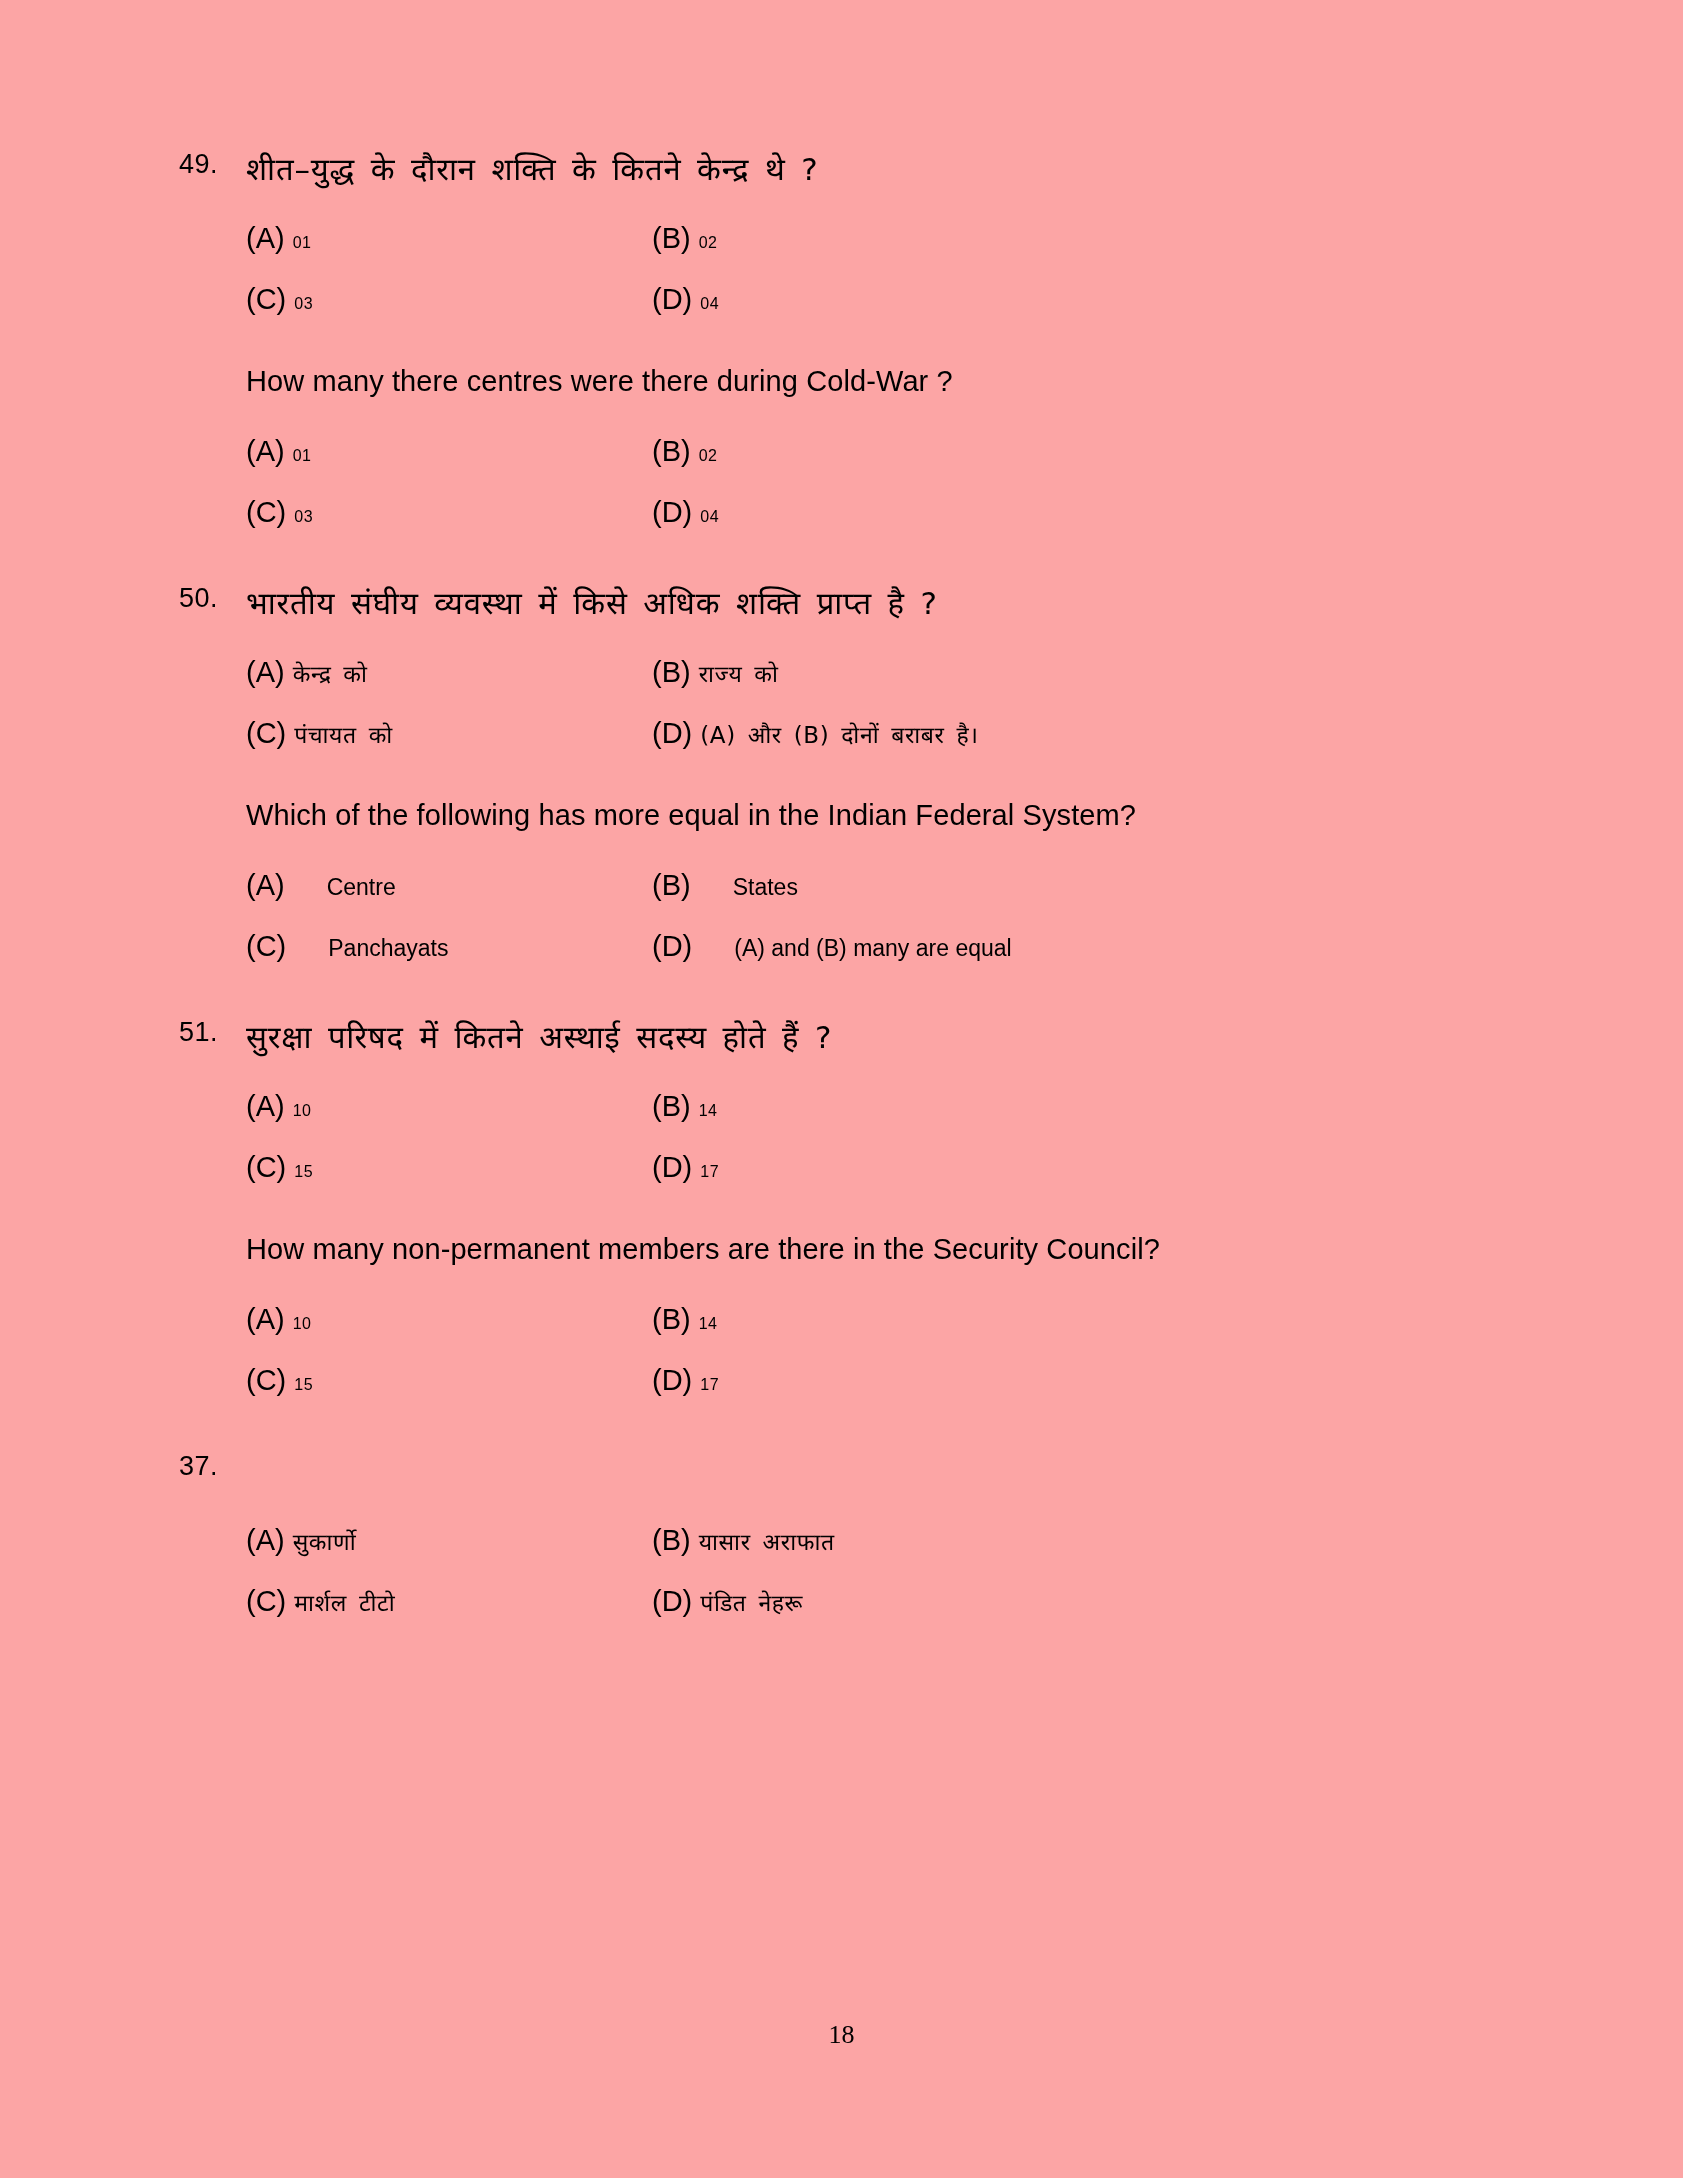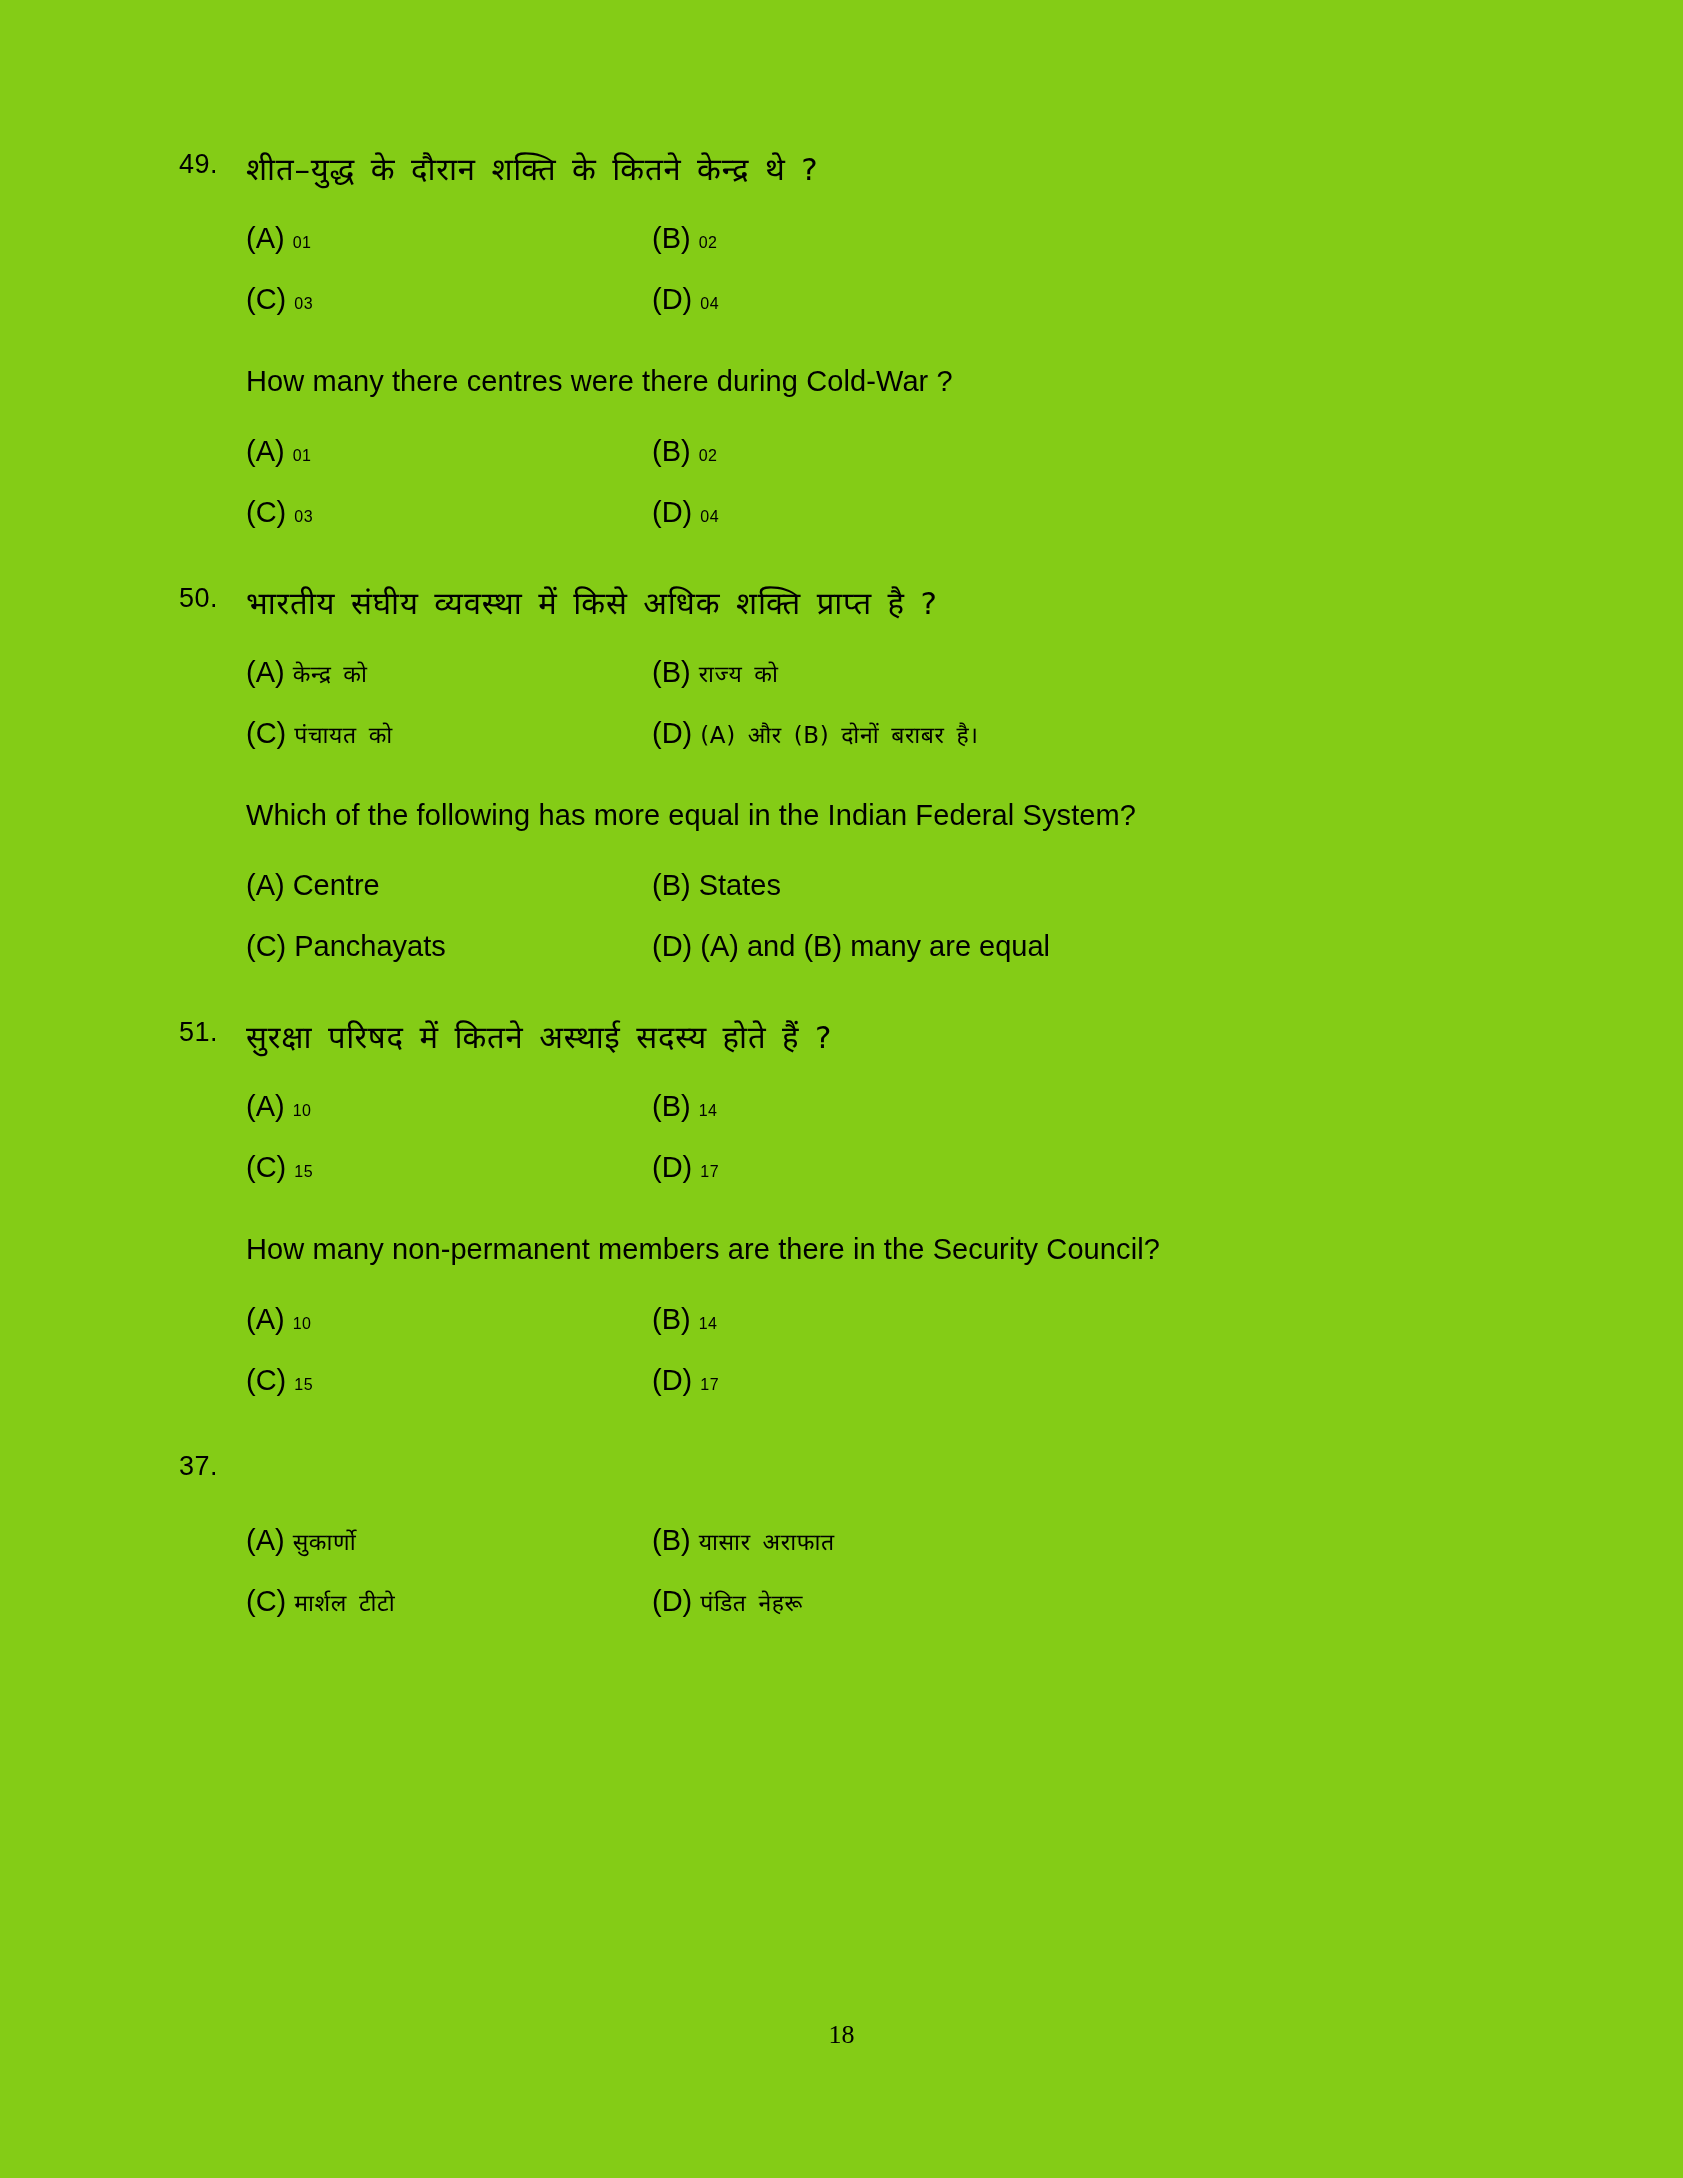--- a/index.html
+++ b/index.html
@@ -13,21 +13,21 @@
     height: 2178px;
     font-family: "Liberation Sans", "DejaVu Sans", sans-serif;
     color: #000000;
     position: relative;
     overflow: hidden;
   }
   .page {
     position: relative;
     width: 1683px;
     height: 2178px;
-    background: #84cc16;
+    background: #fca5a5;
     box-sizing: border-box;
     padding: 0;
   }
   .content {
     position: absolute;
     left: 246px;
     top: 149px;
     width: 1208px;
   }
 
@@ -94,22 +94,23 @@
     font-family: "Liberation Sans", sans-serif;
     letter-spacing: 0.5px;
   }
   .opt-val-hi {
     font-size: 23px;
     font-family: "DejaVu Sans", "Liberation Sans", sans-serif;
     letter-spacing: 0.6px;
     word-spacing: 4px;
   }
   .opt-val-en {
-    font-size: 29px;
-    font-family: "Liberation Sans", sans-serif;
+    font-size: 23px;
+    font-family: "Liberation Sans", sans-serif;
+    margin-left: 34px;
   }
 
   .q-gap { height: 18px; }
   .sec-gap { height: 26px; }
 
   .page-number {
     position: absolute;
     left: 0;
     right: 0;
     top: 2020px;

